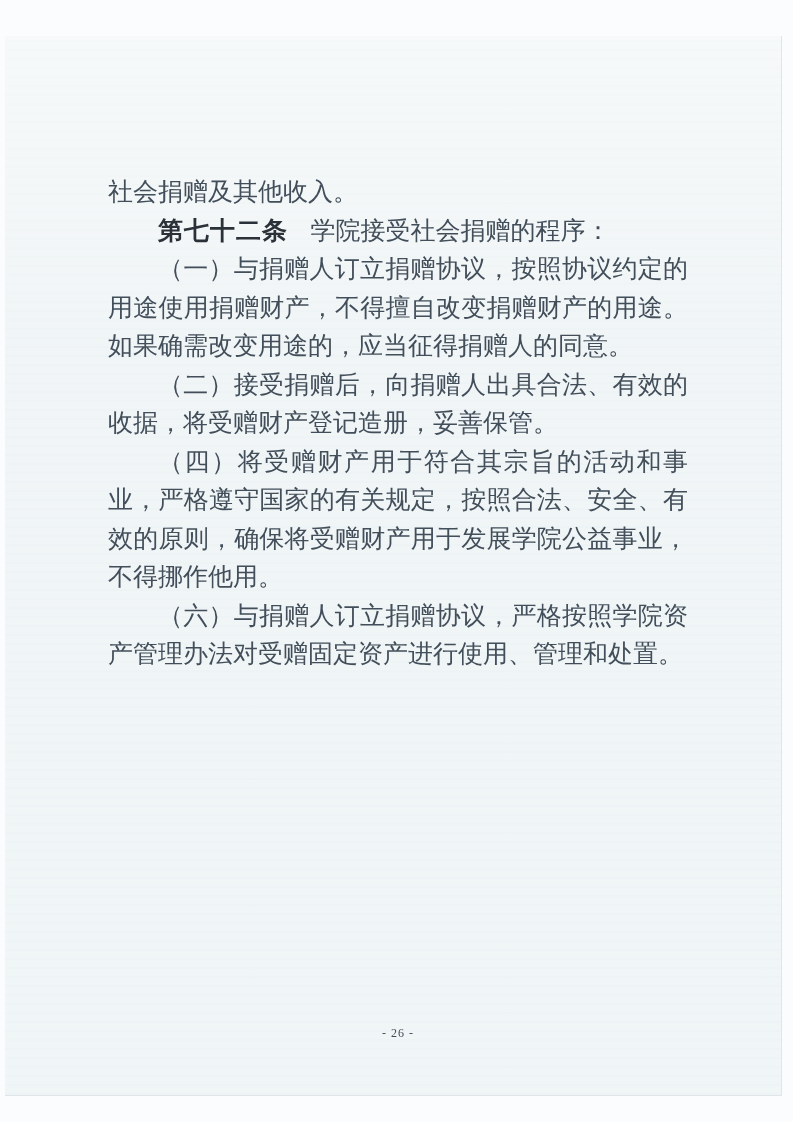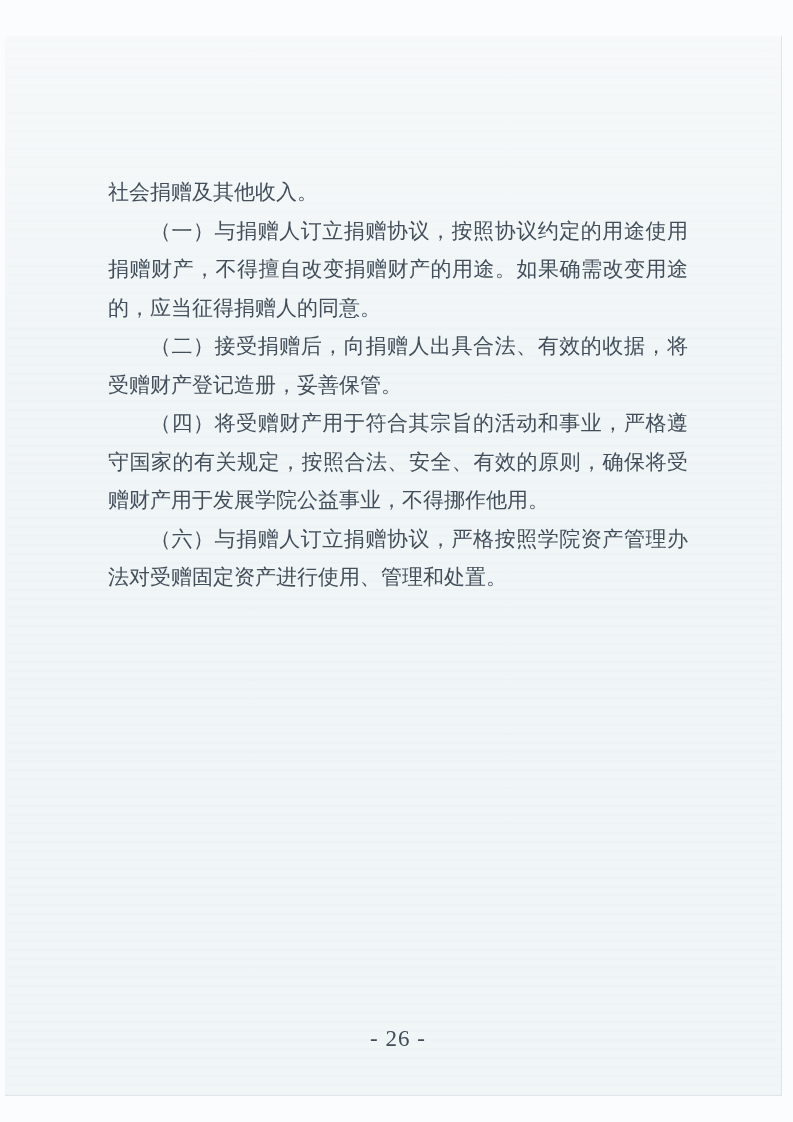--- a/index.html
+++ b/index.html
@@ -30,21 +30,21 @@
       #f2f6f7;
     border-right: 1px solid #dfe6ea;
     border-bottom: 1px solid #dfe6ea;
   }
   .text-block {
     position: absolute;
     left: 103px;
     top: 137px;
     width: 580px;
     color: #424e5a;
-    font-size: 21px;
+    font-size: 25px;
     line-height: 38.5px;
     text-align: justify;
     text-justify: inter-character;
   }
   .para {
     margin: 0;
     text-indent: 2em;
   }
   .para.no-indent {
     text-indent: 0;
@@ -54,38 +54,41 @@
     color: #2a3138;
     letter-spacing: 1px;
     margin-right: 0.9em;
   }
   .page-footer {
     position: absolute;
     left: 103px;
     top: 990px;
     width: 580px;
     text-align: center;
-    font-size: 23px;
+    font-size: 12px;
     letter-spacing: 1px;
     color: #414d58;
   }
 </style>
 </head>
 <body>
 
 <div class="scan-page">
   <div class="paper">
 
     <main class="text-block">
 
       <p class="para no-indent">
         <span>社会捐赠及其他收入。</span>
       </p>
 
 
+      <p class="para">
+        <span class="article-lead">第七十二条</span><span>学院接受社会捐赠的程序：</span>
+      </p>
 
       <p class="para">
         <span>（一）与捐赠人订立捐赠协议，按照协议约定的用途使用捐赠财产，不得擅自改变捐赠财产的用途。如果确需改变用途的，应当征得捐赠人的同意。</span>
       </p>
 
       <p class="para">
         <span>（二）接受捐赠后，向捐赠人出具合法、有效的收据，将受赠财产登记造册，妥善保管。</span>
       </p>
 
 

